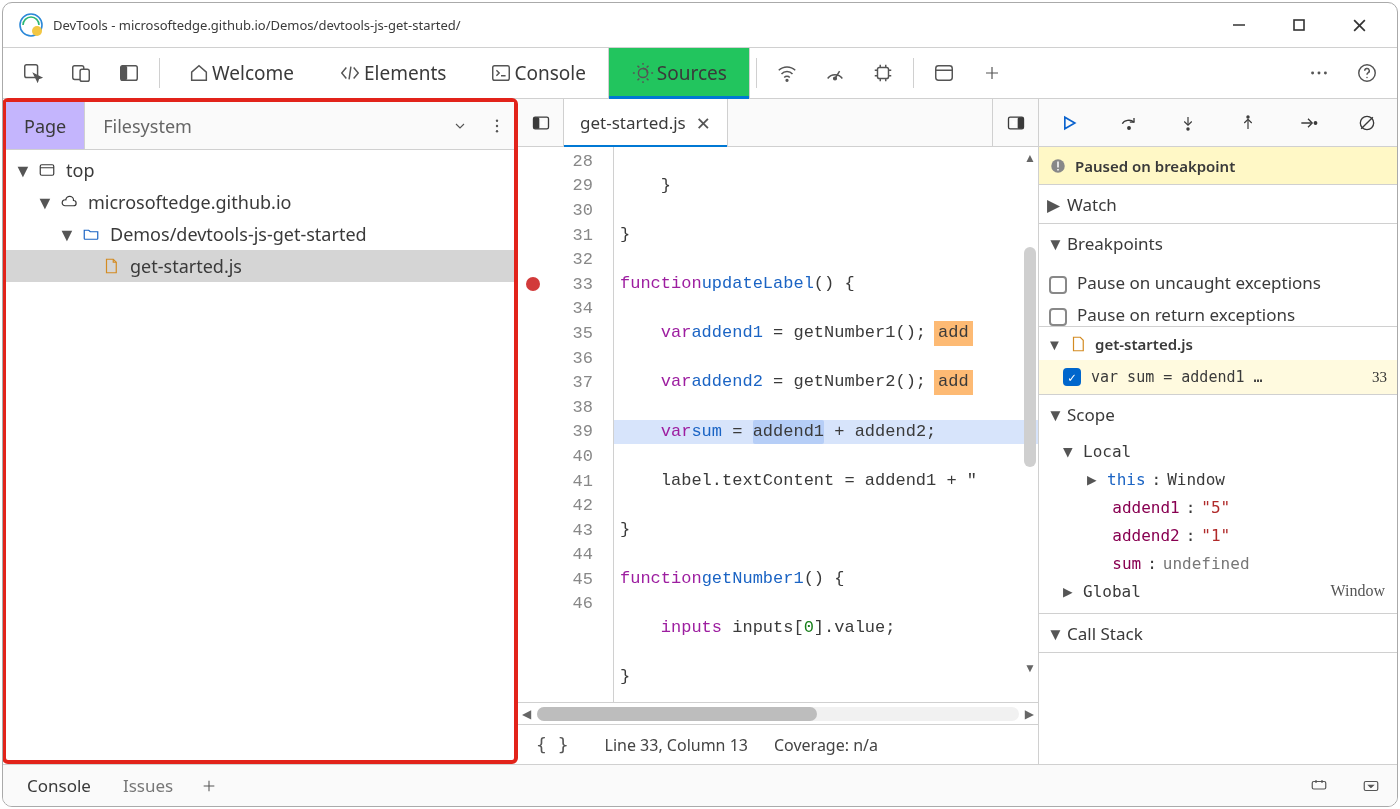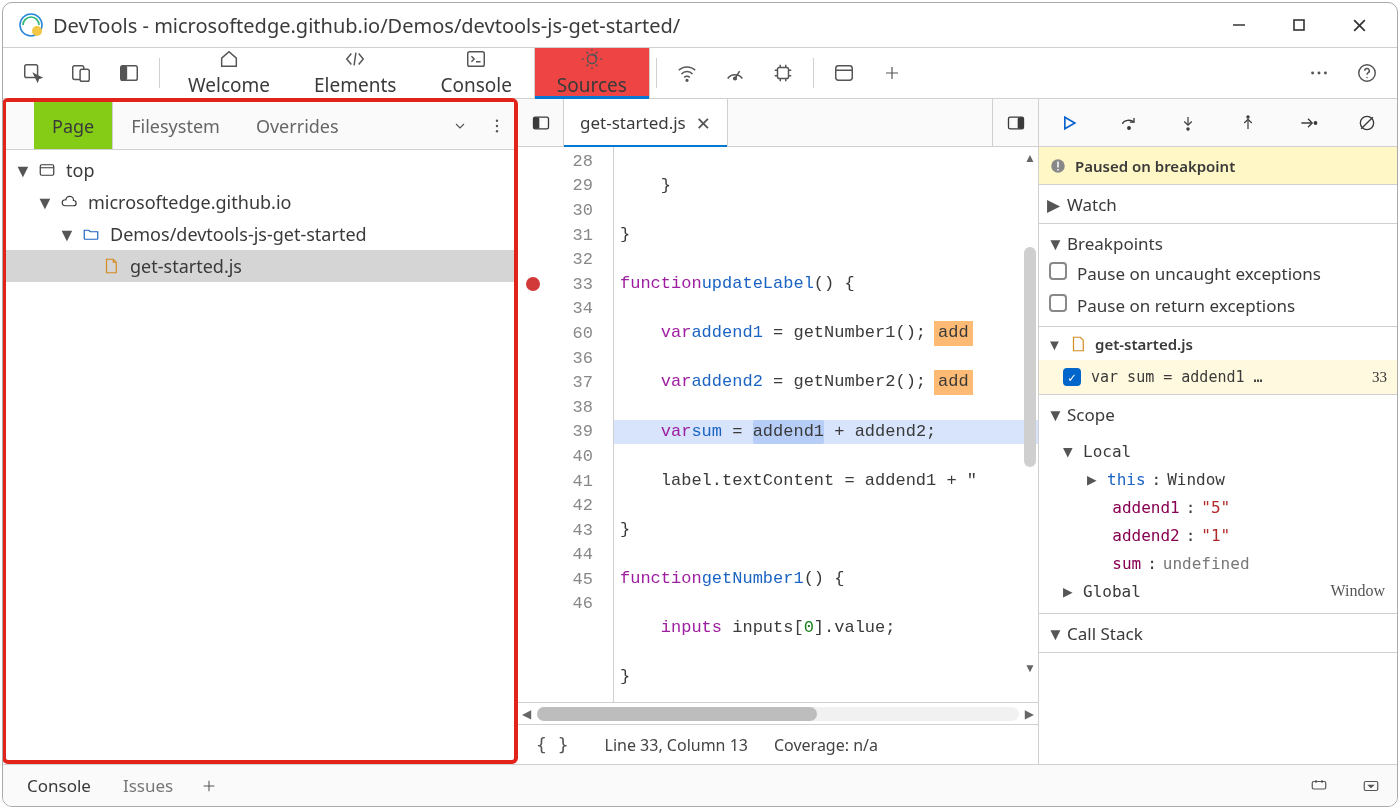--- a/index.html
+++ b/index.html
@@ -39,63 +39,63 @@
   }
   
   .titlebar {
     display: flex; align-items: center; height: 44px;
     padding: 0 8px; gap: 0;
   }
   .titlebar .appicon {
     width: 28px; height: 28px; margin: 0 8px 0 6px;
     display:flex; align-items:center; justify-content:center;
   }
-  .titlebar .title { flex: 1; font-size: 20px; color: #3b3b3b; }
+  .titlebar .title { flex: 1; font-size: 13px; color: #3b3b3b; }
   .titlebar .winbtn {
     width: 60px; height: 44px; display:flex; align-items:center; justify-content:center;
     font-size: 16px; color: #333;
   }
   
   .tabsrow {
     height: 52px; display: flex; align-items: center;
     border-top: 1px solid var(--border);
     border-bottom: 1px solid var(--border);
     padding: 0 6px;
   }
   .icongrp { display:flex; align-items:center; height:100%; }
   .iconbtn {
     width: 48px; height: 52px; display:flex; align-items:center; justify-content:center;
     color:#555;
   }
   .vsep { width:1px; height:60%; background:var(--border); margin: 0 6px; }
   .maintabs { display:flex; height:100%; align-items:stretch; }
   .maintab {
     display:flex; align-items:center; gap:2px; padding: 0 22px;
-    font-size: 19px; color:#3a3a3a; position:relative;flex-direction:column;
+    font-size: 19px; color:#3a3a3a; position:relative;
   }
   .maintab svg { color:#555; }
   .maintab.active::after {
     content:""; position:absolute; left:0; right:0; bottom:-1px; height:3px; background:var(--tab-accent);
   }
-  .maintab.active { background:#ef4444; border-left:1px solid var(--border); border-right:1px solid var(--border); }
+  .maintab.active { background:#22c55e; border-left:1px solid var(--border); border-right:1px solid var(--border); }
   .spacer { flex:1; }
   
   .content { flex:1; display:flex; min-height:0; }
   
   .navigator {
     width: 516px; position:relative; border:4px solid var(--hl-border); border-radius:6px;
     display:flex; flex-direction:column;
     margin-left:-1px; margin-top:-1px;
   }
   .nav-tabs {
     display:flex; align-items:center; height:48px; border-bottom:1px solid var(--border);
     background:var(--panel-bg);
   }
   .nav-tab { padding: 0 18px; height:100%; display:flex; align-items:center; font-size:18px; color:#666; }
-  .nav-tab.active { background:#84cc16; border-right:1px solid var(--border); color:#3a3a3a;margin-left:28px; }
+  .nav-tab.active { background:#c4b5fd; border-right:1px solid var(--border); color:#3a3a3a; }
   .nav-tabs .right { margin-left:auto; display:flex; align-items:center; }
   .filetree { flex:1; overflow:auto; padding-top:4px; }
   .tree-row { display:flex; align-items:center; height:32px; font-size:18px; padding-left:8px; gap:8px; }
   .tree-row.sel { background:var(--selected-row); }
   .caret { width:14px; text-align:center; color:#555; }
   .ficon { width:22px; display:flex; align-items:center; justify-content:center; }
   
   .editor {
     flex:1; min-width:0; border-right:1px solid var(--border);
     display:flex; flex-direction:column;
@@ -153,21 +153,21 @@
   .dbg-toolbar .btn { flex:1; height:100%; display:flex; align-items:center; justify-content:center; }
   .pausebanner {
     background:var(--warn-bg); height:38px; display:flex; align-items:center; gap:8px;
     padding:0 10px; border-bottom:1px solid var(--border); font-weight:600;
   }
   .sect {
     border-bottom:1px solid var(--border);
   }
   .sect-head { height:38px; display:flex; align-items:center; gap:6px; padding:0 8px; font-size:17px; }
   .disclosure { width:14px; color:#555; }
-  .checkrow { height:32px; display:flex; align-items:flex-start; gap:10px; padding:0 10px; font-size:17px; }
+  .checkrow { height:32px; display:flex; align-items:flex-end; gap:10px; padding:0 10px; font-size:17px; }
   .chk { width:18px; height:18px; border:2px solid #888; border-radius:4px; background:#fff; display:inline-flex; align-items:center; justify-content:center; }
   .chk.checked { background:#0066cc; border-color:#0066cc; color:#fff; font-size:13px; }
   .bpfile { height:34px; display:flex; align-items:center; gap:8px; padding:0 8px; font-weight:600; }
   .bpitem {
     height:34px; display:flex; align-items:center; gap:10px; padding:0 10px 0 24px;
     font-family:Consolas,monospace; background:var(--bp-row-bg);
   }
   .bpitem .linenum { margin-left:auto; font-family:"Segoe UI"; color:#333; }
   .scope-body { padding:4px 0 8px 0; font-family:Consolas,monospace; font-size:16px; }
   .scope-row { height:28px; display:flex; align-items:center; padding-left:24px; gap:6px;}
@@ -336,21 +336,20 @@
         </svg>
       </div>
   </div>
 
   <div class="content">
 
     <div class="navigator">
       <div class="nav-tabs">
         <div class="nav-tab active">Page</div>
         <div class="nav-tab">Filesystem</div>
-        <div class="nav-tab">Overrides</div>
         <div class="right">
           <div class="iconbtn" style="width:40px">
               <svg width="16" height="16" viewBox="0 0 24 24">
                 <path d="M6 9 l6 6 6 -6"></path>
               </svg>
             </div>
           <div class="iconbtn" style="width:34px">
               <svg width="18" height="18" viewBox="0 0 24 24">
                 <circle cx="12" cy="5" r="1.6" fill="currentColor" stroke="none"></circle>
                 <circle cx="12" cy="12" r="1.6" fill="currentColor" stroke="none"></circle>
@@ -440,21 +439,21 @@
               <span>32</span>
             </div>
           <div class="grow">
               <span class="bpdot"></span>
               <span>33</span>
             </div>
           <div class="grow">
               <span>34</span>
             </div>
           <div class="grow">
-              <span>60</span>
+              <span>35</span>
             </div>
           <div class="grow">
               <span>36</span>
             </div>
           <div class="grow">
               <span>37</span>
             </div>
           <div class="grow">
               <span>38</span>
             </div>

